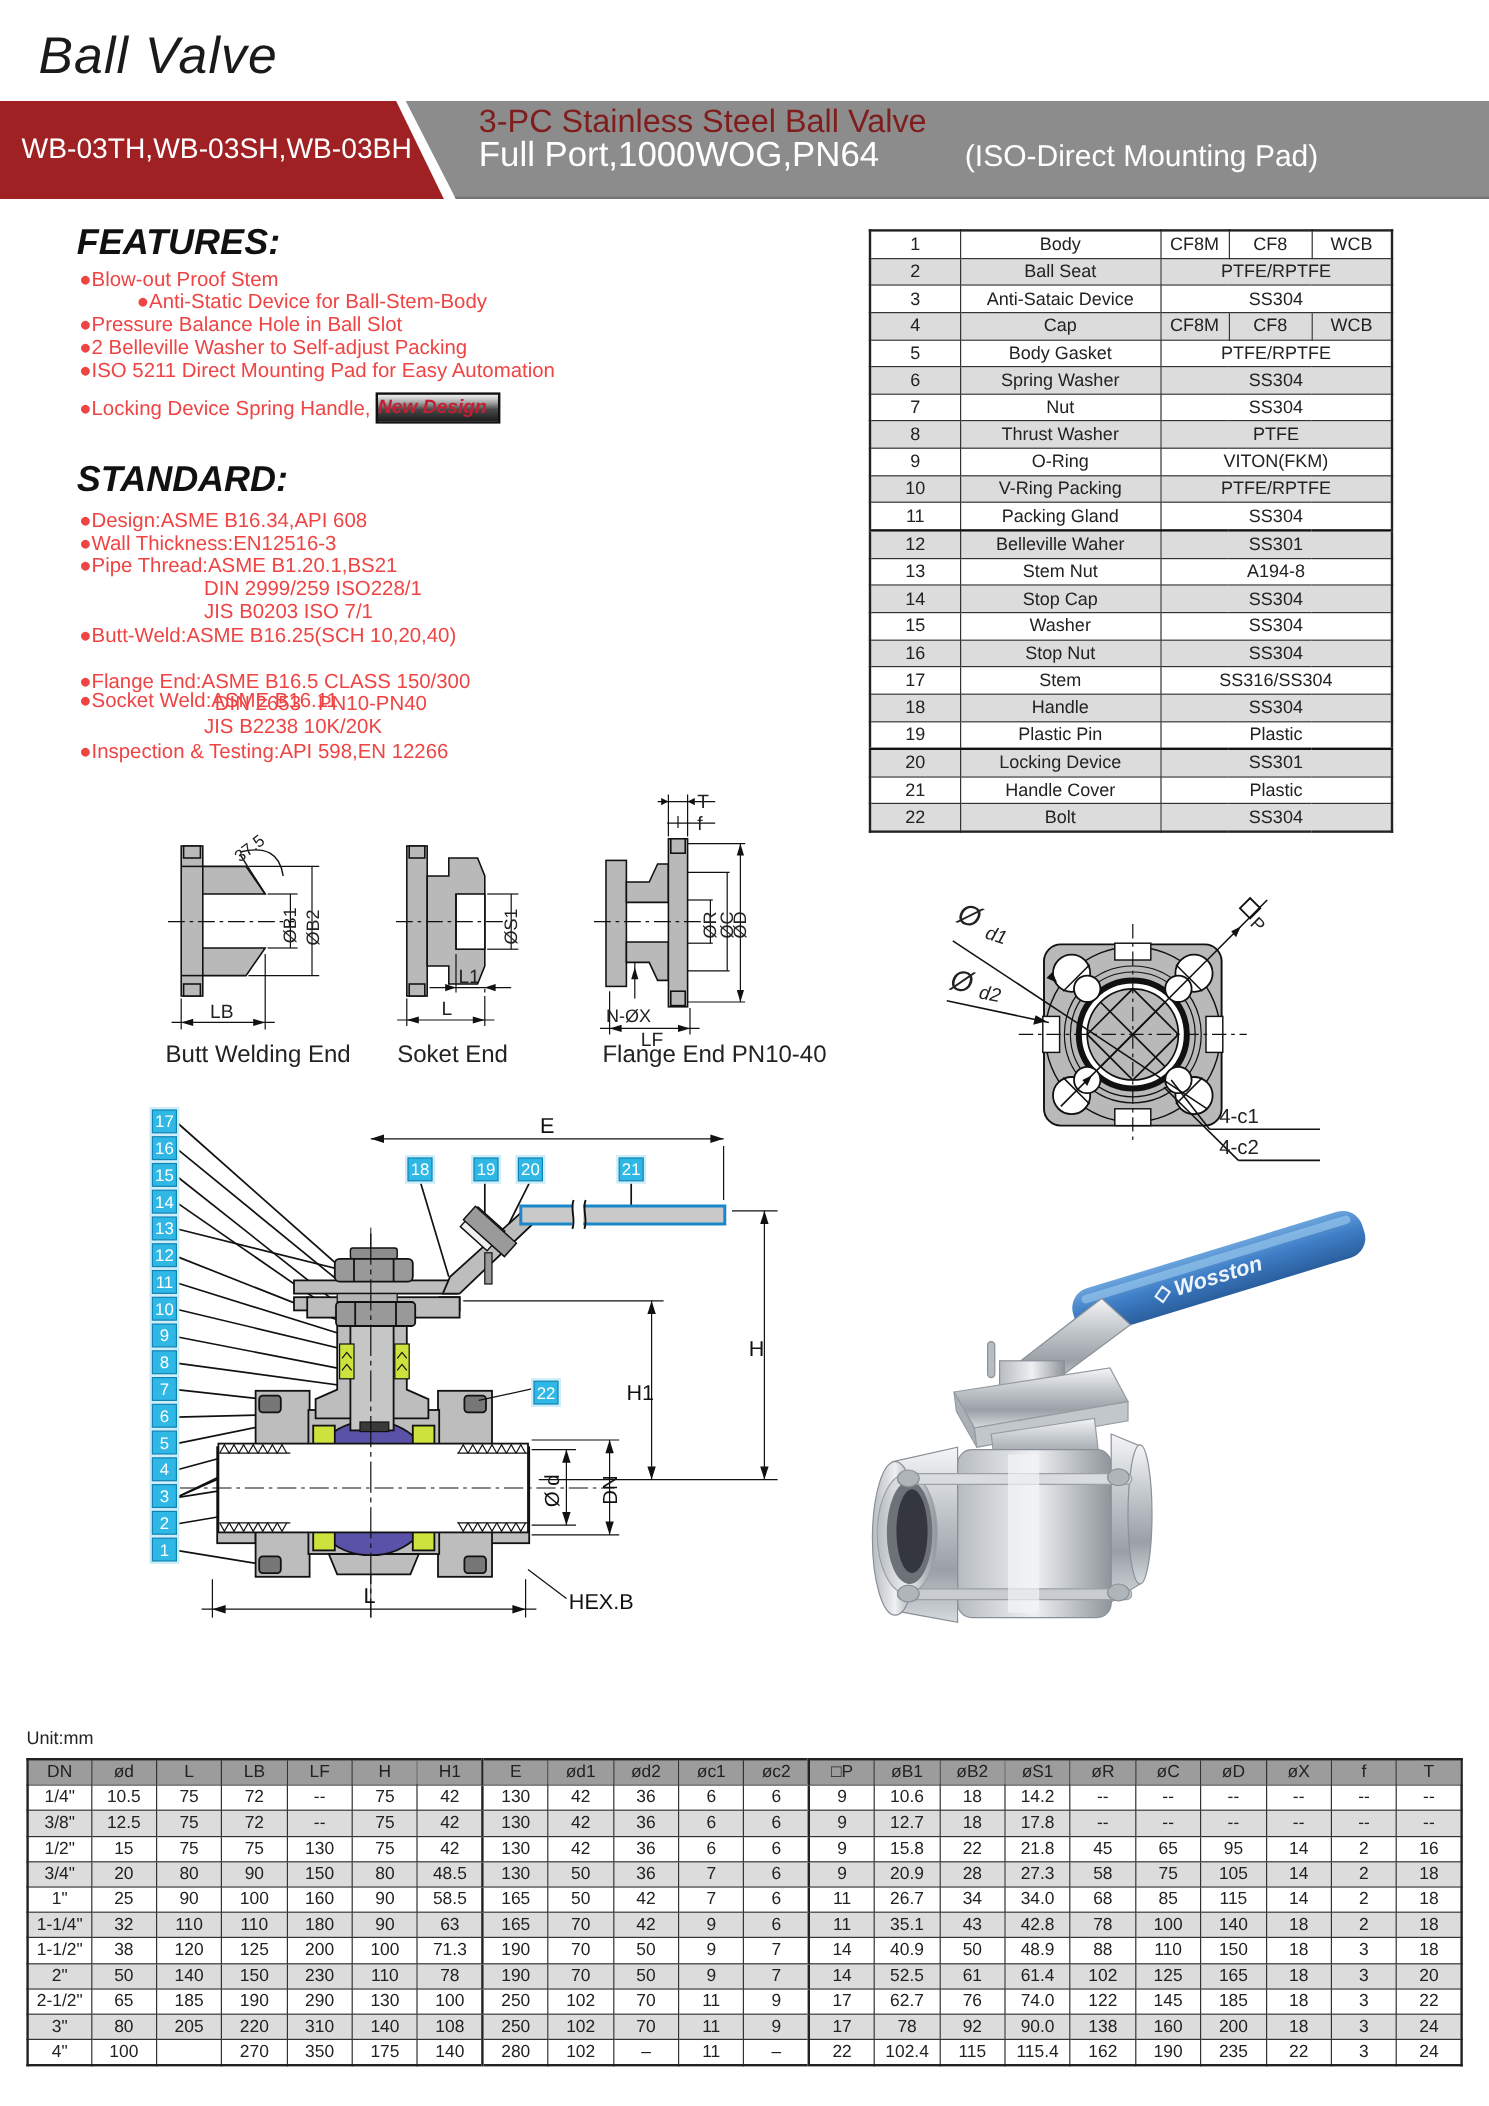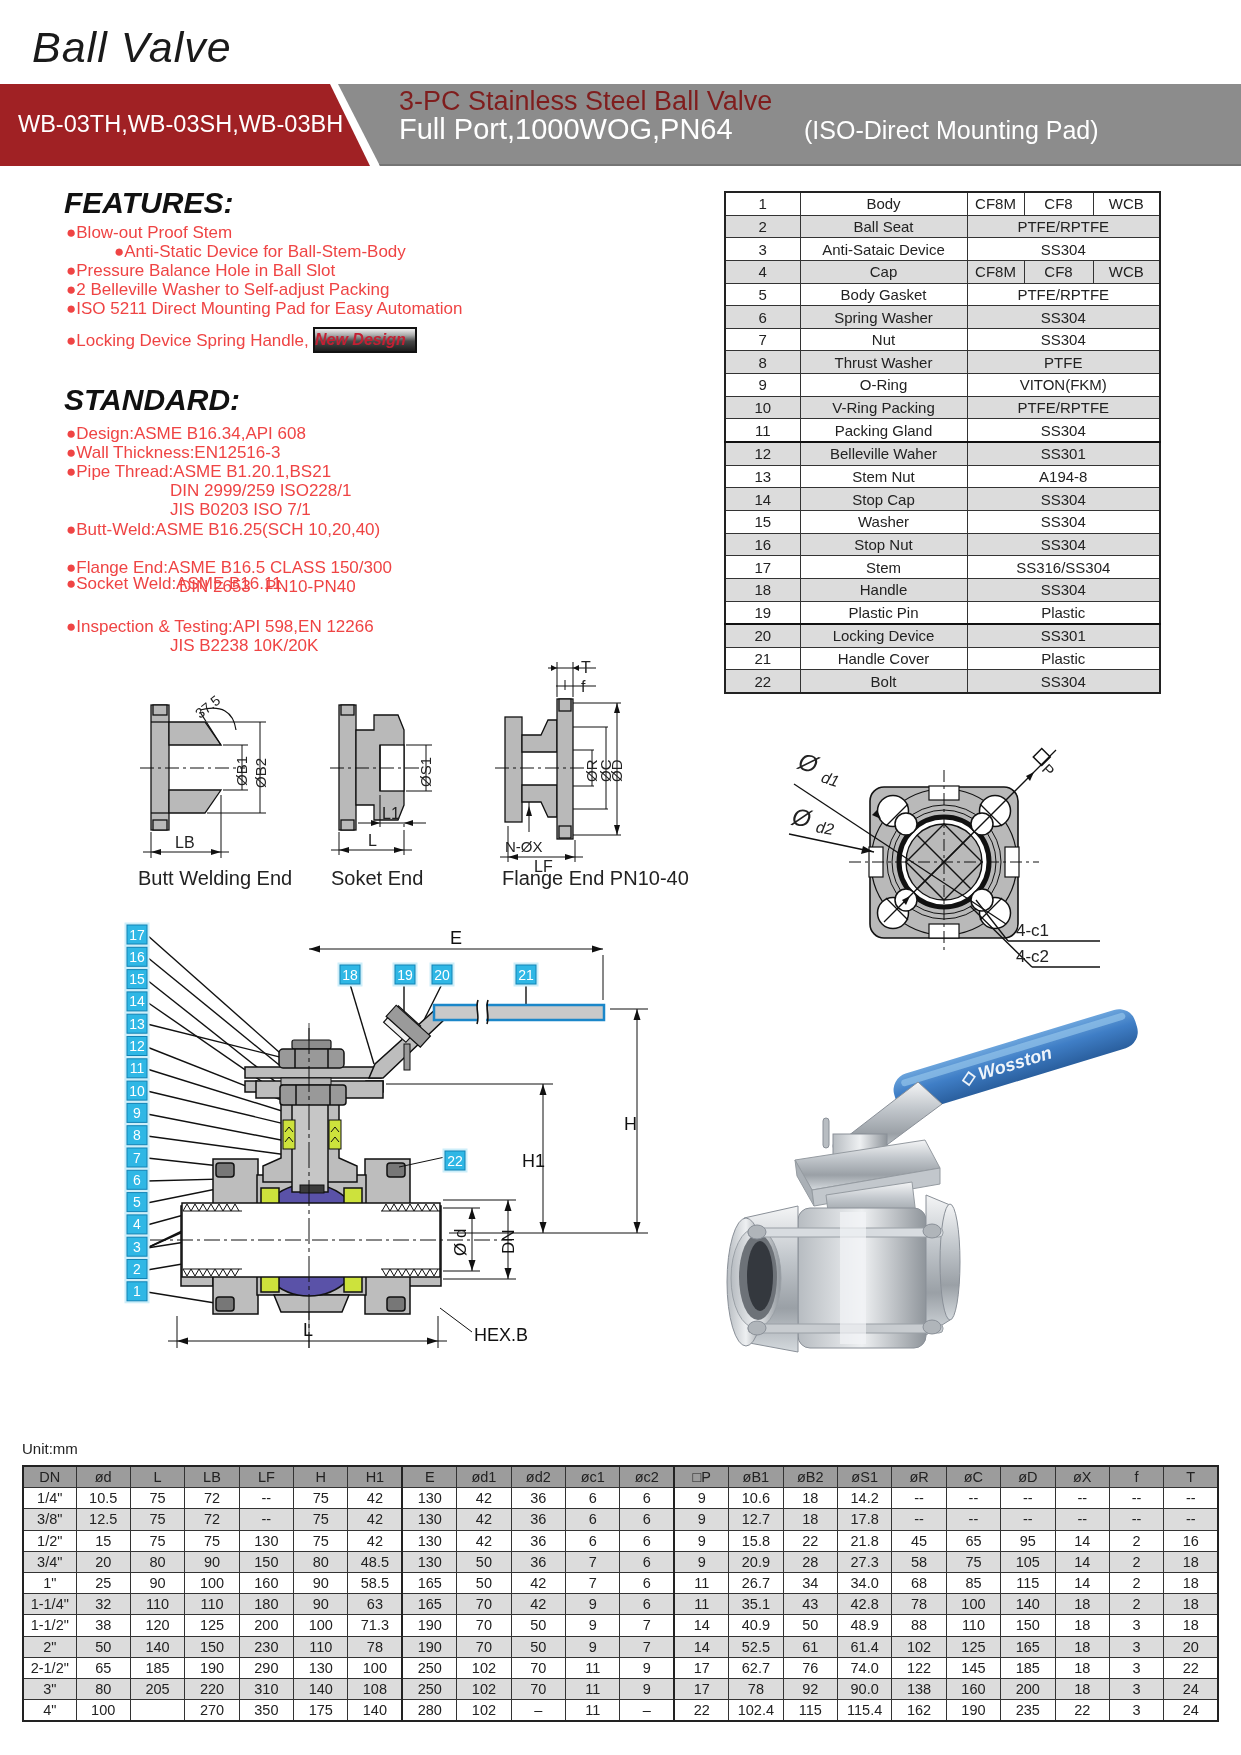--- a/index.html
+++ b/index.html
@@ -65,21 +65,21 @@
 <div class="abs h1" style="left:64px;top:383px;">STANDARD:</div>
 <div class="abs li" style="left:66px;top:424px;">●Design:ASME B16.34,API 608</div>
 <div class="abs li" style="left:66px;top:443px;">●Wall Thickness:EN12516-3</div>
 <div class="abs li" style="left:66px;top:462px;">●Pipe Thread:ASME B1.20.1,BS21</div>
 <div class="abs li" style="left:170px;top:481px;">DIN 2999/259 ISO228/1</div>
 <div class="abs li" style="left:170px;top:500px;">JIS B0203 ISO 7/1</div>
 <div class="abs li" style="left:66px;top:520px;">●Butt-Weld:ASME B16.25(SCH 10,20,40)</div>
 <div class="abs li" style="left:66px;top:539px;margin-top:35px;">●Socket Weld:ASME B16.11</div>
 <div class="abs li" style="left:66px;top:558px;">●Flange End:ASME B16.5 CLASS 150/300</div>
 <div class="abs li" style="left:160px;top:577px;margin-left:19px;">DIN 2653&nbsp;&nbsp;&nbsp;PN10-PN40</div>
-<div class="abs li" style="left:170px;top:596px;margin-top:40px;">JIS B2238 10K/20K</div>
+<div class="abs li" style="left:170px;top:596px;">JIS B2238 10K/20K</div>
 <div class="abs li" style="left:66px;top:617px;">●Inspection &amp; Testing:API 598,EN 12266</div>
 
 <table class="abs" id="ptable">
 <colgroup>
       <col style="width:75px">
       <col style="width:167px">
       <col style="width:57px">
       <col style="width:69px">
       <col style="width:67px">
     </colgroup>

